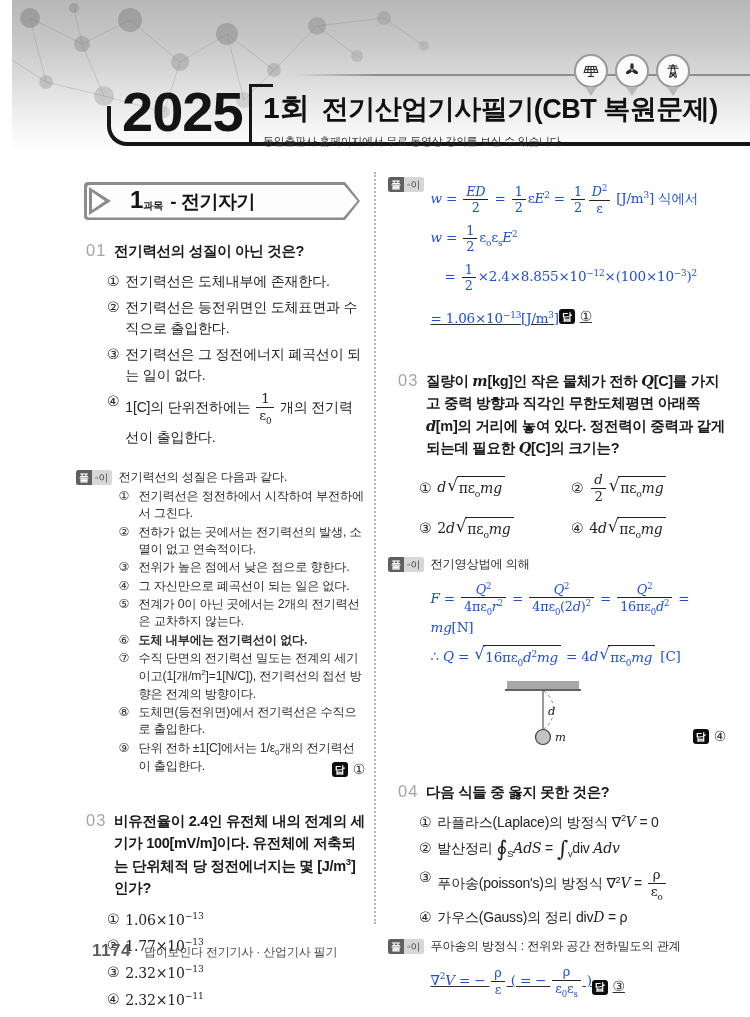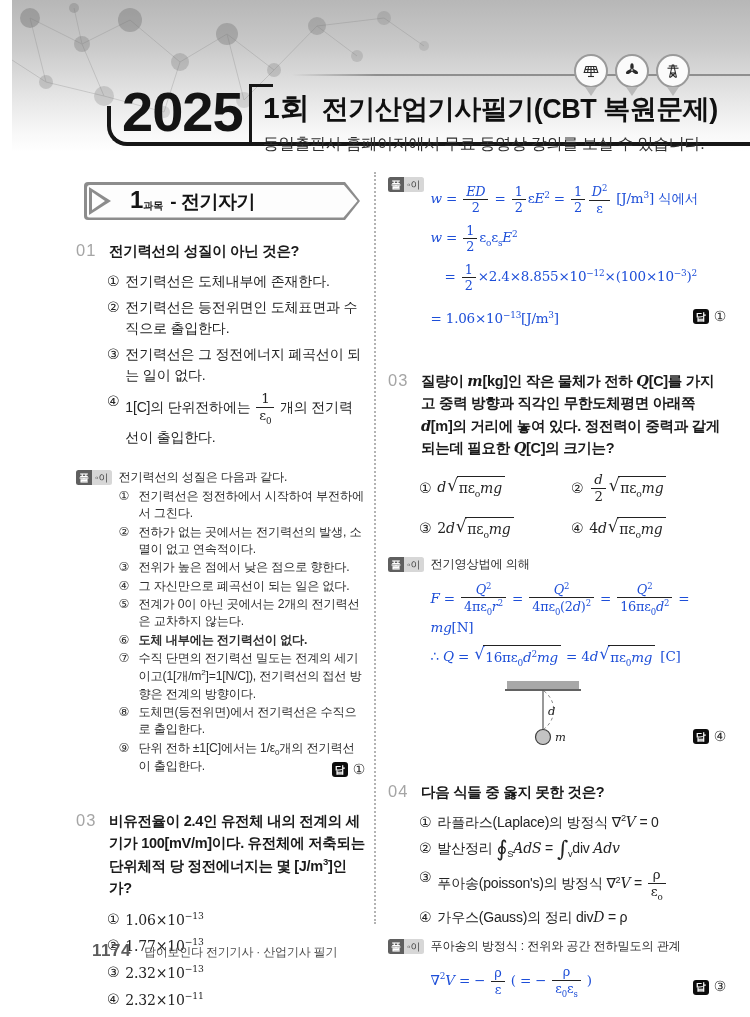--- a/index.html
+++ b/index.html
@@ -25,21 +25,21 @@
     letter-spacing:-1px; color:#141414; line-height:1; }
   .bracket { position:absolute; left:95px; top:106px; right:0; height:40px;
     border-left:4px solid #161616; border-bottom:4px solid #161616;
     border-bottom-left-radius:20px; }
   .vdiv { position:absolute; left:237px; top:84px; width:2.5px; height:62px; background:#161616; }
   .vtick { position:absolute; left:237px; top:84px; width:24px; height:2.5px; background:#161616; }
   .title-block { position:absolute; left:251px; top:88px; }
   .title-line { display:flex; align-items:baseline; gap:12px; color:#101010; white-space:nowrap; }
   .round { font-size:30px; font-weight:700; }
   .main-title { font-size:27px; font-weight:700; letter-spacing:-0.5px; }
-  .subtitle { margin-top:5px; font-size:16px; color:#2e2e2e; letter-spacing:-0.3px; }
+  .subtitle { margin-top:5px; font-size:11px; color:#2e2e2e; letter-spacing:-0.3px; }
   
   .banner { position:absolute; left:84px; top:182px; width:276px; height:38px; }
   .banner .shape-outer { position:absolute; inset:0;
     background:#8c8c8c; border-radius:4px 0 0 4px;
     clip-path:polygon(0 0,calc(100% - 15px) 0,100% 50%,calc(100% - 15px) 100%,0 100%); }
   .banner .shape-inner { position:absolute; inset:2.5px;
     background:#fdfdfd; border-radius:3px 0 0 3px;
     clip-path:polygon(0 0,calc(100% - 14px) 0,100% 50%,calc(100% - 14px) 100%,0 100%); }
   .banner .chev-outer { position:absolute; left:5px; top:5px; width:22px; height:28px;
     background:#8c8c8c; clip-path:polygon(0 0,100% 50%,0 100%); }
@@ -51,21 +51,21 @@
   .sec-suffix { font-size:10px; font-weight:700; align-self:flex-end; padding-bottom:7px; }
   .sec-title { font-size:19px; font-weight:700; margin-left:7px; letter-spacing:-0.5px; }
   
   .col-divider { position:absolute; left:374px; top:172px; height:752px; width:0;
     border-left:2px dotted #b3b3b3; }
   .col { position:absolute; }
   .col-left  { left:76px;  top:240px; width:289px; }
   .col-right { left:388px; top:176px; width:338px; }
   
   .question { margin-bottom:0; }
-  .q-head { display:flex; gap:11px; }
+  .q-head { display:flex; gap:6px;margin-left:10px; }
   .q-num { font-size:16.5px; color:#a5a5a5; letter-spacing:1px; min-width:22px;
     padding-top:1px; }
   .q-text { font-weight:700; color:#1a1a1a; font-size:14.5px; line-height:1.55;
     letter-spacing:-0.3px; }
   .choices { margin:9px 0 0 31px; }
   .choice { display:flex; gap:6px; font-size:14px; color:#232323; line-height:1.5;
     margin-bottom:5px; letter-spacing:-0.2px; }
   .choice .cn { flex:0 0 auto; }
   .choice .ct { flex:1; }
   .choices-grid { display:grid; grid-template-columns:152px 1fr; row-gap:12px;
@@ -87,21 +87,21 @@
   .answer-row { display:flex; justify-content:flex-end; align-items:center; gap:5px; }
   .answer-row.pull-up { margin-top:-17px; }
   .ans-badge { background:#0d0d0d; color:#ffffff; font-size:10px; font-weight:700;
     padding:1.5px 3px; border-radius:3px; line-height:1.2; }
   .ans-num { font-size:14px; color:#2b2b2b;
     font-family:"DejaVu Serif","Liberation Serif",serif; }
   
   .formula { display:block; font-family:"DejaVu Serif","Liberation Serif",serif;
     font-size:13.5px; color:#1d4ed8; margin:7px 0; line-height:1.5; }
   .formula.ind { margin-left:14px; }
-  .fa-row { display:flex; justify-content:space-between; align-items:flex-end; }
+  .fa-row { display:flex; align-items:flex-end;text-decoration:underline; }
   .fa-row .formula { margin:7px 0 0 0; }
   .fa-row .answer-row { margin-bottom:1px; }
   .mv { font-family:"DejaVu Serif","Liberation Serif",serif; font-style:italic;
     font-weight:inherit; }
   sup,sub { font-size:0.66em; }
   .frac { display:inline-flex; flex-direction:column; text-align:center;
     vertical-align:middle; line-height:1.2; font-size:0.95em;
     font-family:"DejaVu Serif","Liberation Serif",serif; margin:0 2px; }
   .frac .fn { padding:0 3px; display:block; }
   .frac .fd { padding:0 3px; display:block; border-top:1px solid #222; }

